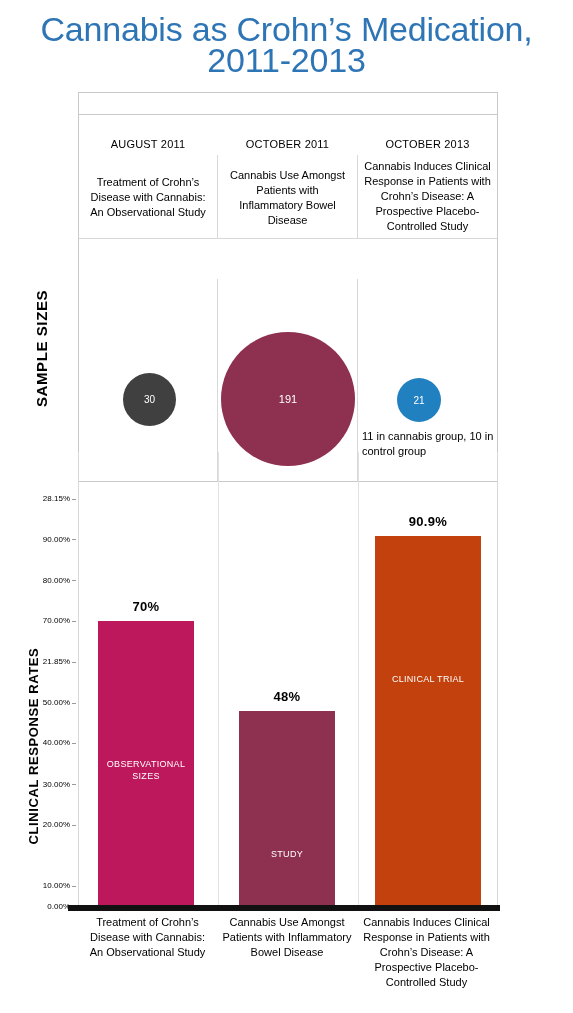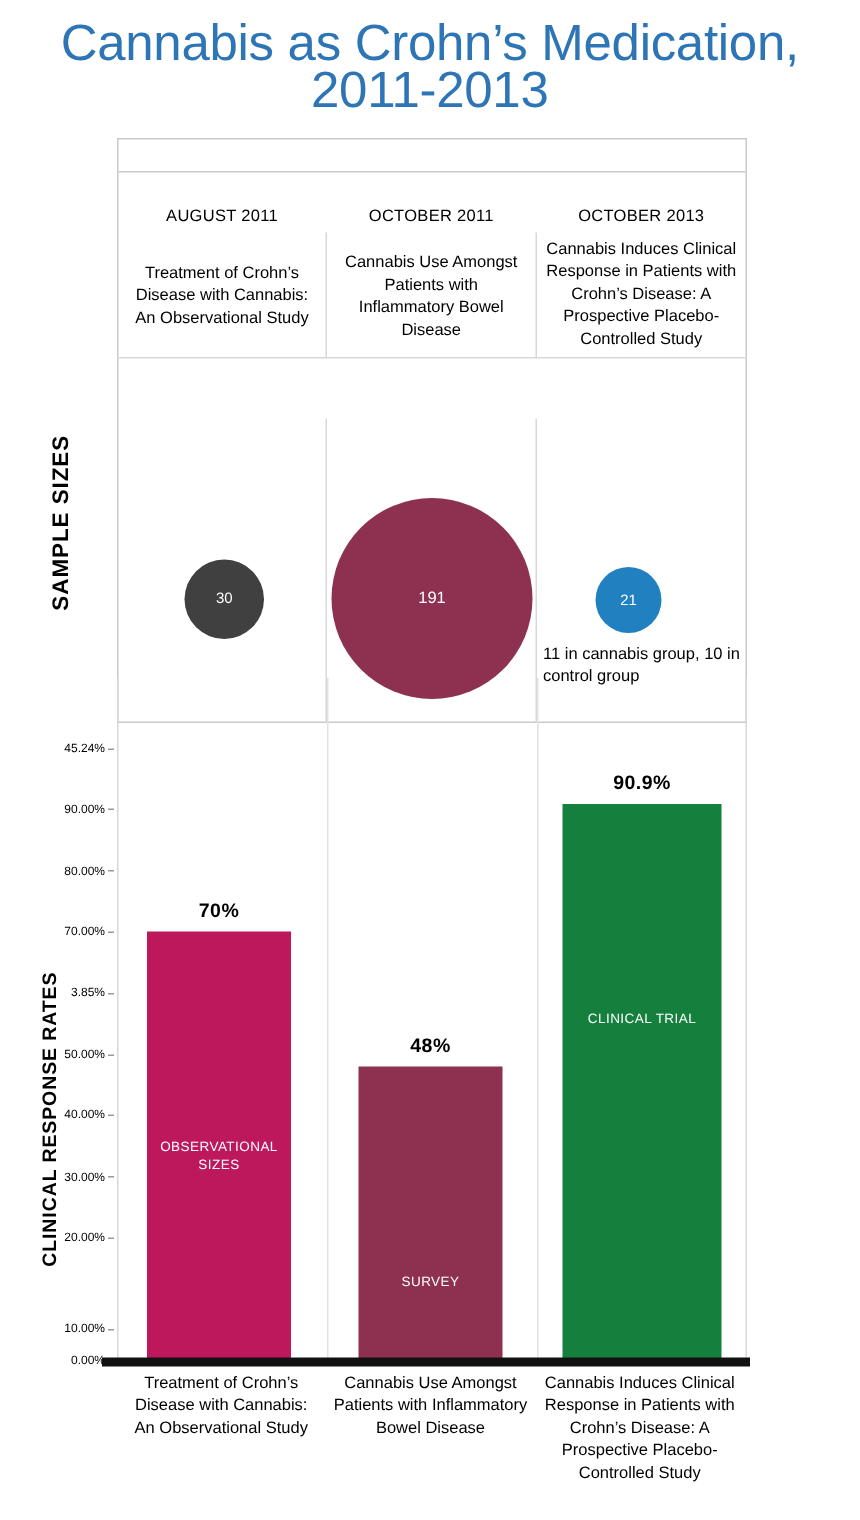--- a/index.html
+++ b/index.html
@@ -324,42 +324,42 @@
     </div>
   </div>
 
   <div id="yaxis">
       <div class="ytick" style="top: 451px;">0.00%</div>
       <div class="ytick" style="top: 410.2px; margin-top: 20px;">10.00%</div>
       <div class="ytick" style="top: 369.4px;">20.00%</div>
       <div class="ytick" style="top: 328.6px;">30.00%</div>
       <div class="ytick" style="top: 287px;">40.00%</div>
       <div class="ytick" style="top: 247px;">50.00%</div>
-      <div class="ytick" style="top: 206.2px;">3.85%</div>
+      <div class="ytick" style="top: 206.2px;">21.85%</div>
       <div class="ytick" style="top: 165.4px;">70.00%</div>
       <div class="ytick" style="top: 124.6px;">80.00%</div>
       <div class="ytick" style="top: 83.8px;">90.00%</div>
-      <div class="ytick" style="top: 43px;">45.24%</div>
+      <div class="ytick" style="top: 43px;">28.15%</div>
     </div>
 
   <div id="chart">
     <div class="chart-col-sep" id="sep-a"></div>
     <div class="chart-col-sep" id="sep-b"></div>
 
     <div class="bar" id="bar-1" style="background: #be185d; left: 19px; width: 96px; height: 285.6px;">
       <div class="bar-value">70%</div>
       <div class="bar-name">OBSERVATIONAL SIZES</div>
     </div>
 
     <div class="bar" id="bar-2" style="background: rgb(142, 48, 80); left: 160px; width: 96px; height: 195.84px;">
       <div class="bar-value">48%</div>
-      <div class="bar-name">SURVEY</div>
-    </div>
-
-    <div class="bar" id="bar-3" style="background: #15803d; left: 296px; width: 106px; height: 370.872px;">
+      <div class="bar-name">STUDY</div>
+    </div>
+
+    <div class="bar" id="bar-3" style="background: #c2410c; left: 296px; width: 106px; height: 370.872px;">
       <div class="bar-value">90.9%</div>
       <div class="bar-name">CLINICAL TRIAL</div>
     </div>
   </div>
 
   <div id="baseline"></div>
 
   <div id="footer">
     <div class="foot-cell col-1">Treatment of Crohn’s Disease with Cannabis: An Observational Study</div>
     <div class="foot-cell col-2">Cannabis Use Amongst Patients with Inflammatory Bowel Disease</div>

